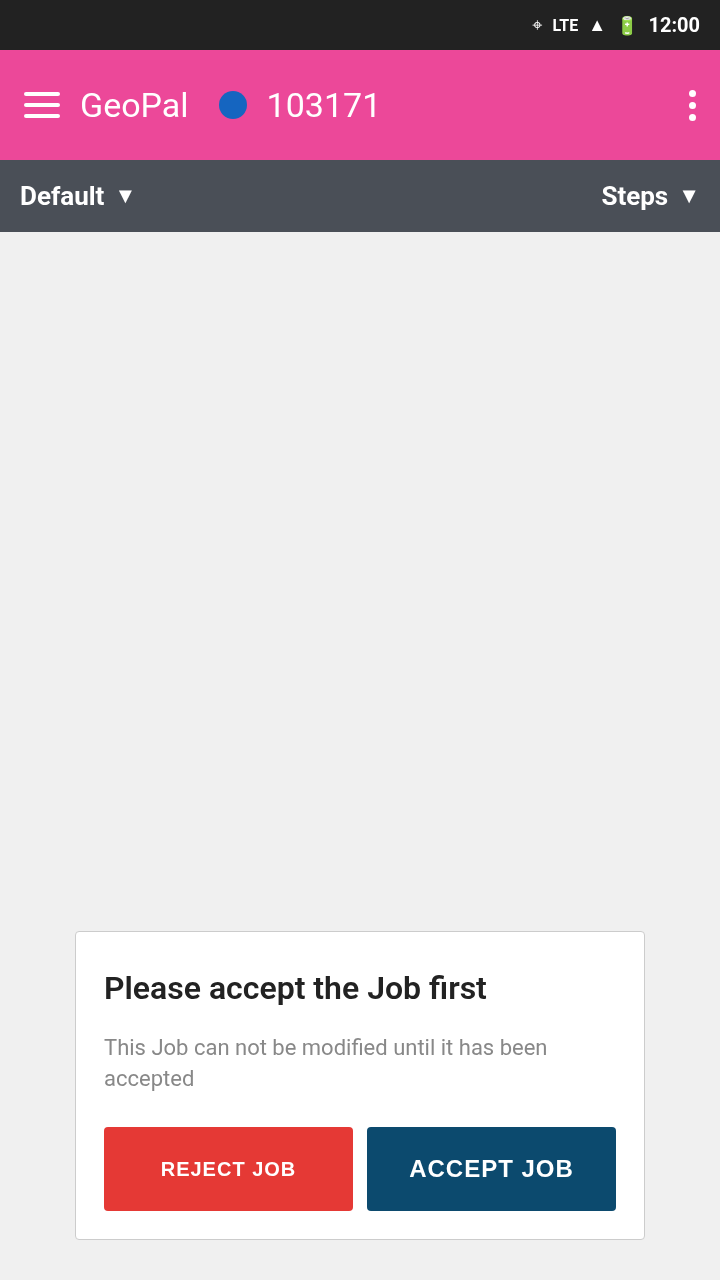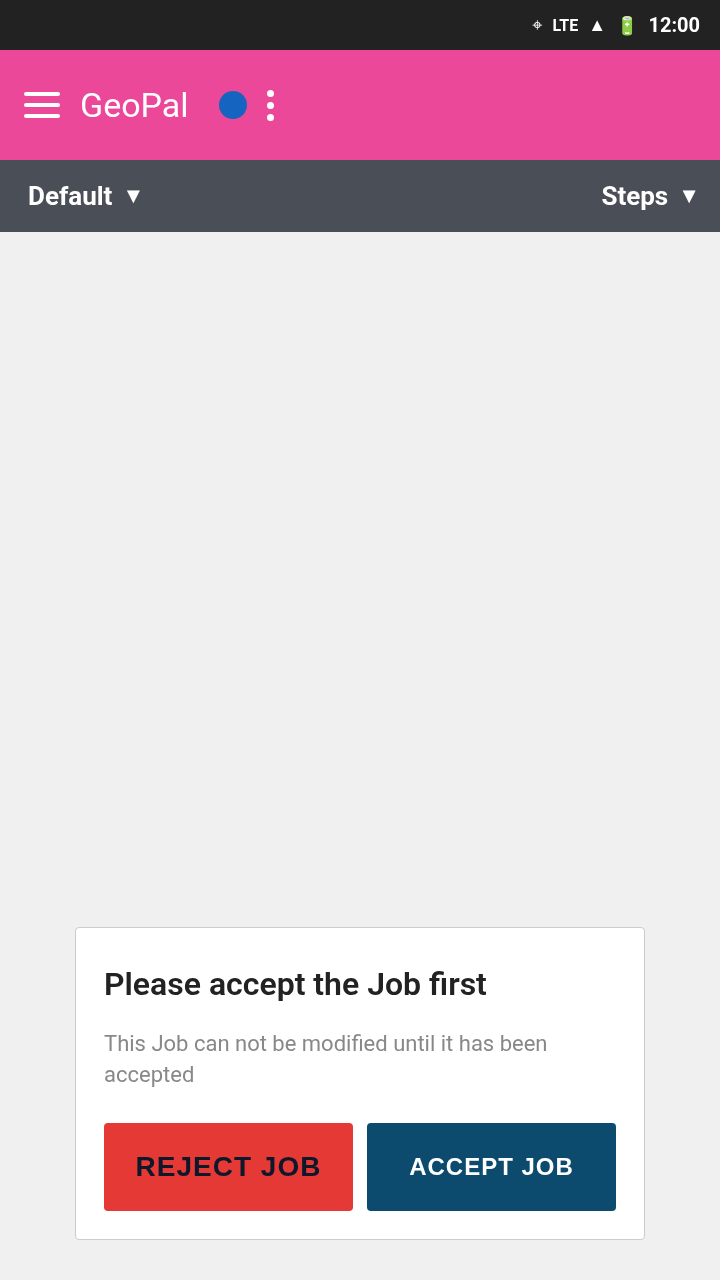--- a/index.html
+++ b/index.html
@@ -106,21 +106,20 @@
       background: #4a4f57;
       display: flex;
       align-items: center;
       padding: 0 20px;
     }
     .filter-left {
       display: flex;
       align-items: center;
       gap: 10px;
       flex: 1;
-      margin-left: 8px;
     }
     .filter-label {
       color: white;
       font-size: 26px;
       font-weight: bold;
     }
     .chevron-down {
       color: white;
       font-size: 22px;
     }
@@ -167,24 +166,24 @@
       line-height: 1.4;
       margin-top: 24px;
     }
     .dialog-buttons {
       display: flex;
       gap: 14px;
     }
     .btn-reject {
       flex: 1;
       background: #e53935;
-      color: #0f172a;
+      color: #ffffff;
       border: none;
       border-radius: 4px;
-      font-size: 28px;
+      font-size: 20px;
       font-weight: bold;
       padding: 28px 10px;
       cursor: pointer;
       letter-spacing: 1px;
     }
     .btn-accept {
       flex: 1;
       background: #0c4a6e;
       color: white;
       border: none;
@@ -210,20 +209,21 @@
 </div>
 
 <div class="app-bar">
   <div class="hamburger-icon">
     <span></span>
     <span></span>
     <span></span>
   </div>
   <span class="app-bar-title">GeoPal</span>
   <div class="status-dot"></div>
+  <span class="job-number">103171</span>
   <div class="more-icon">
     <span></span>
     <span></span>
     <span></span>
   </div>
 </div>
 
 <div class="filter-bar">
   <div class="filter-left">
     <span class="filter-label">Default</span>

